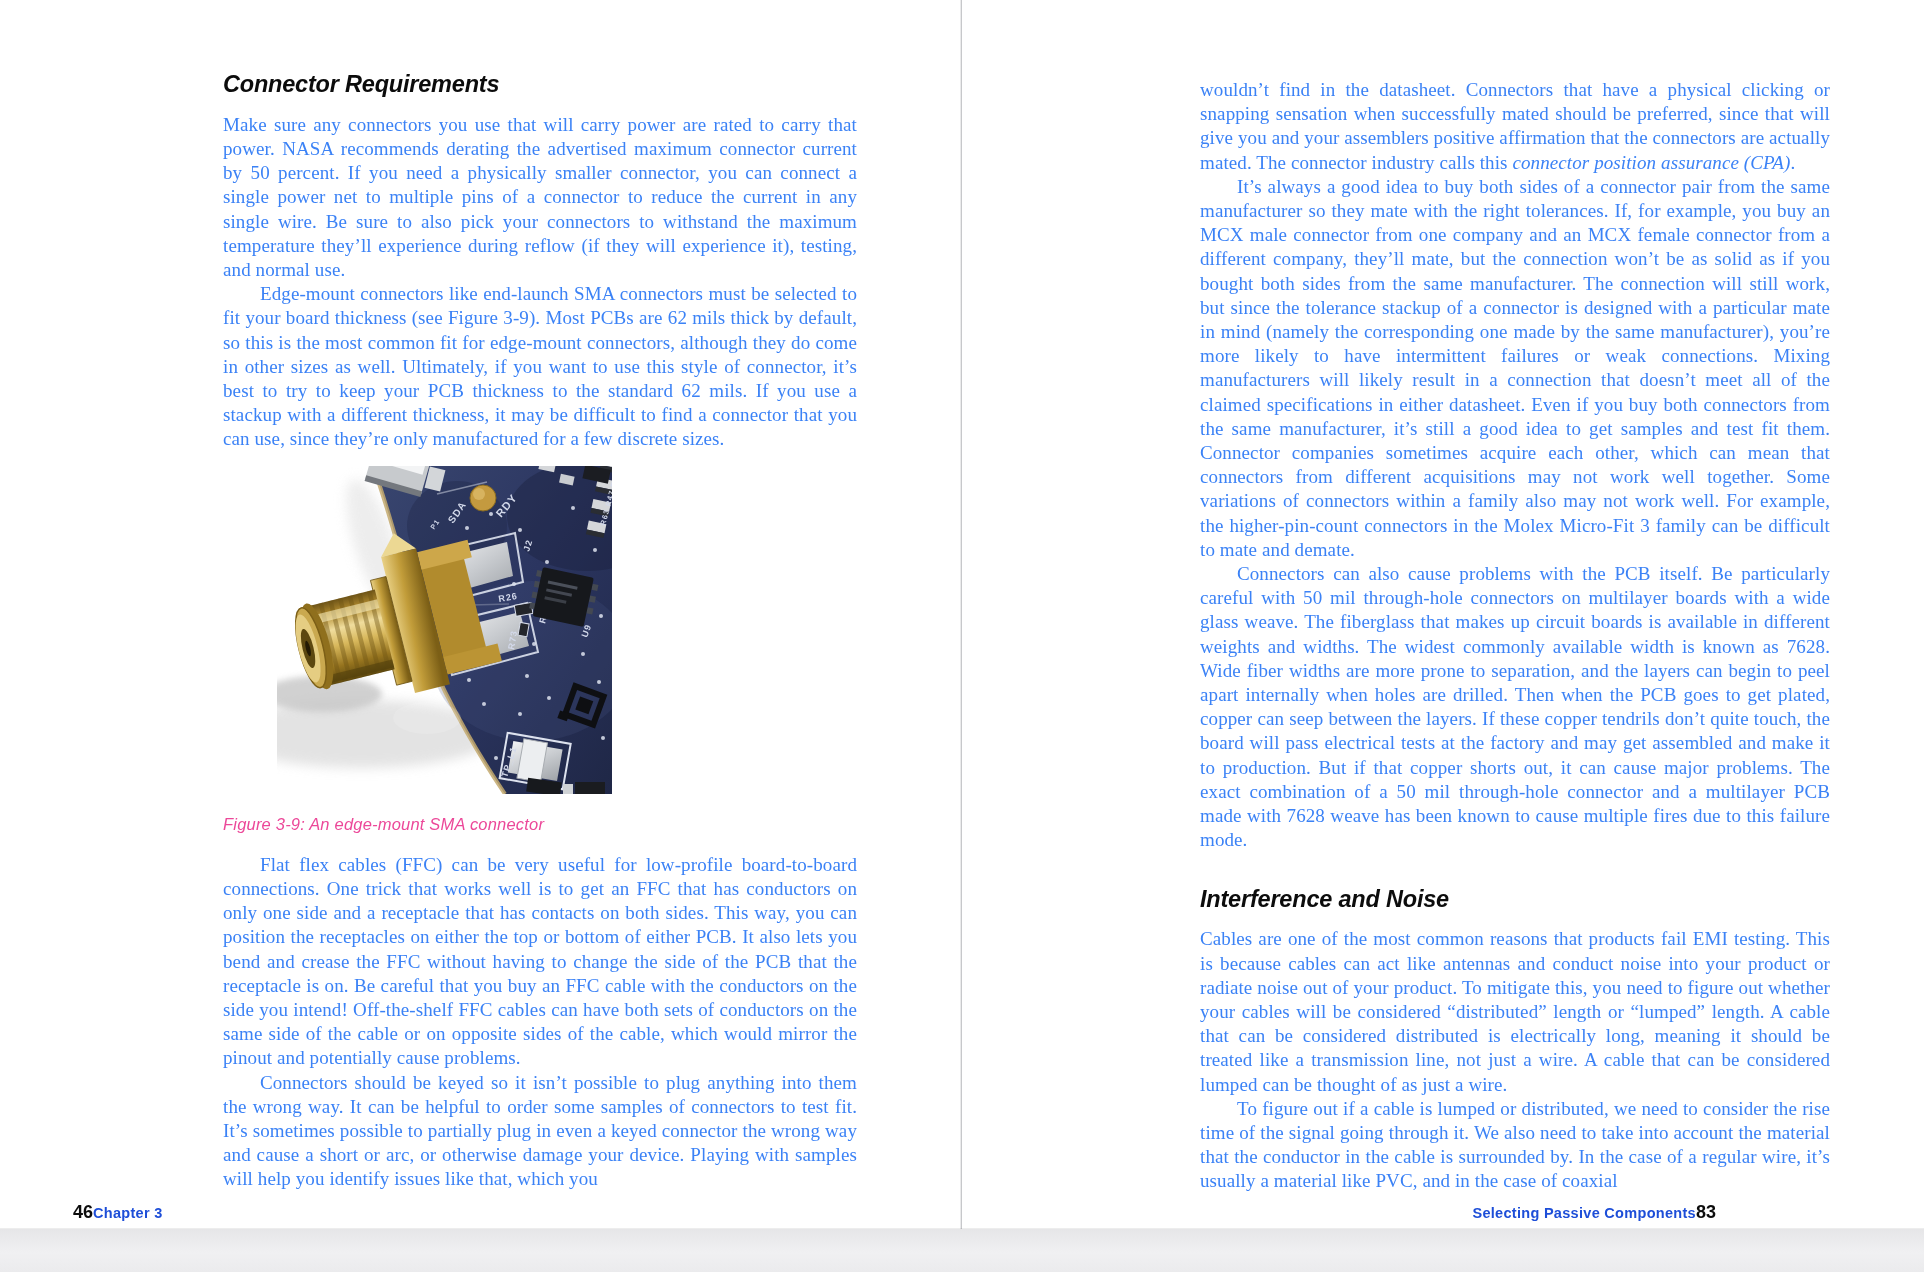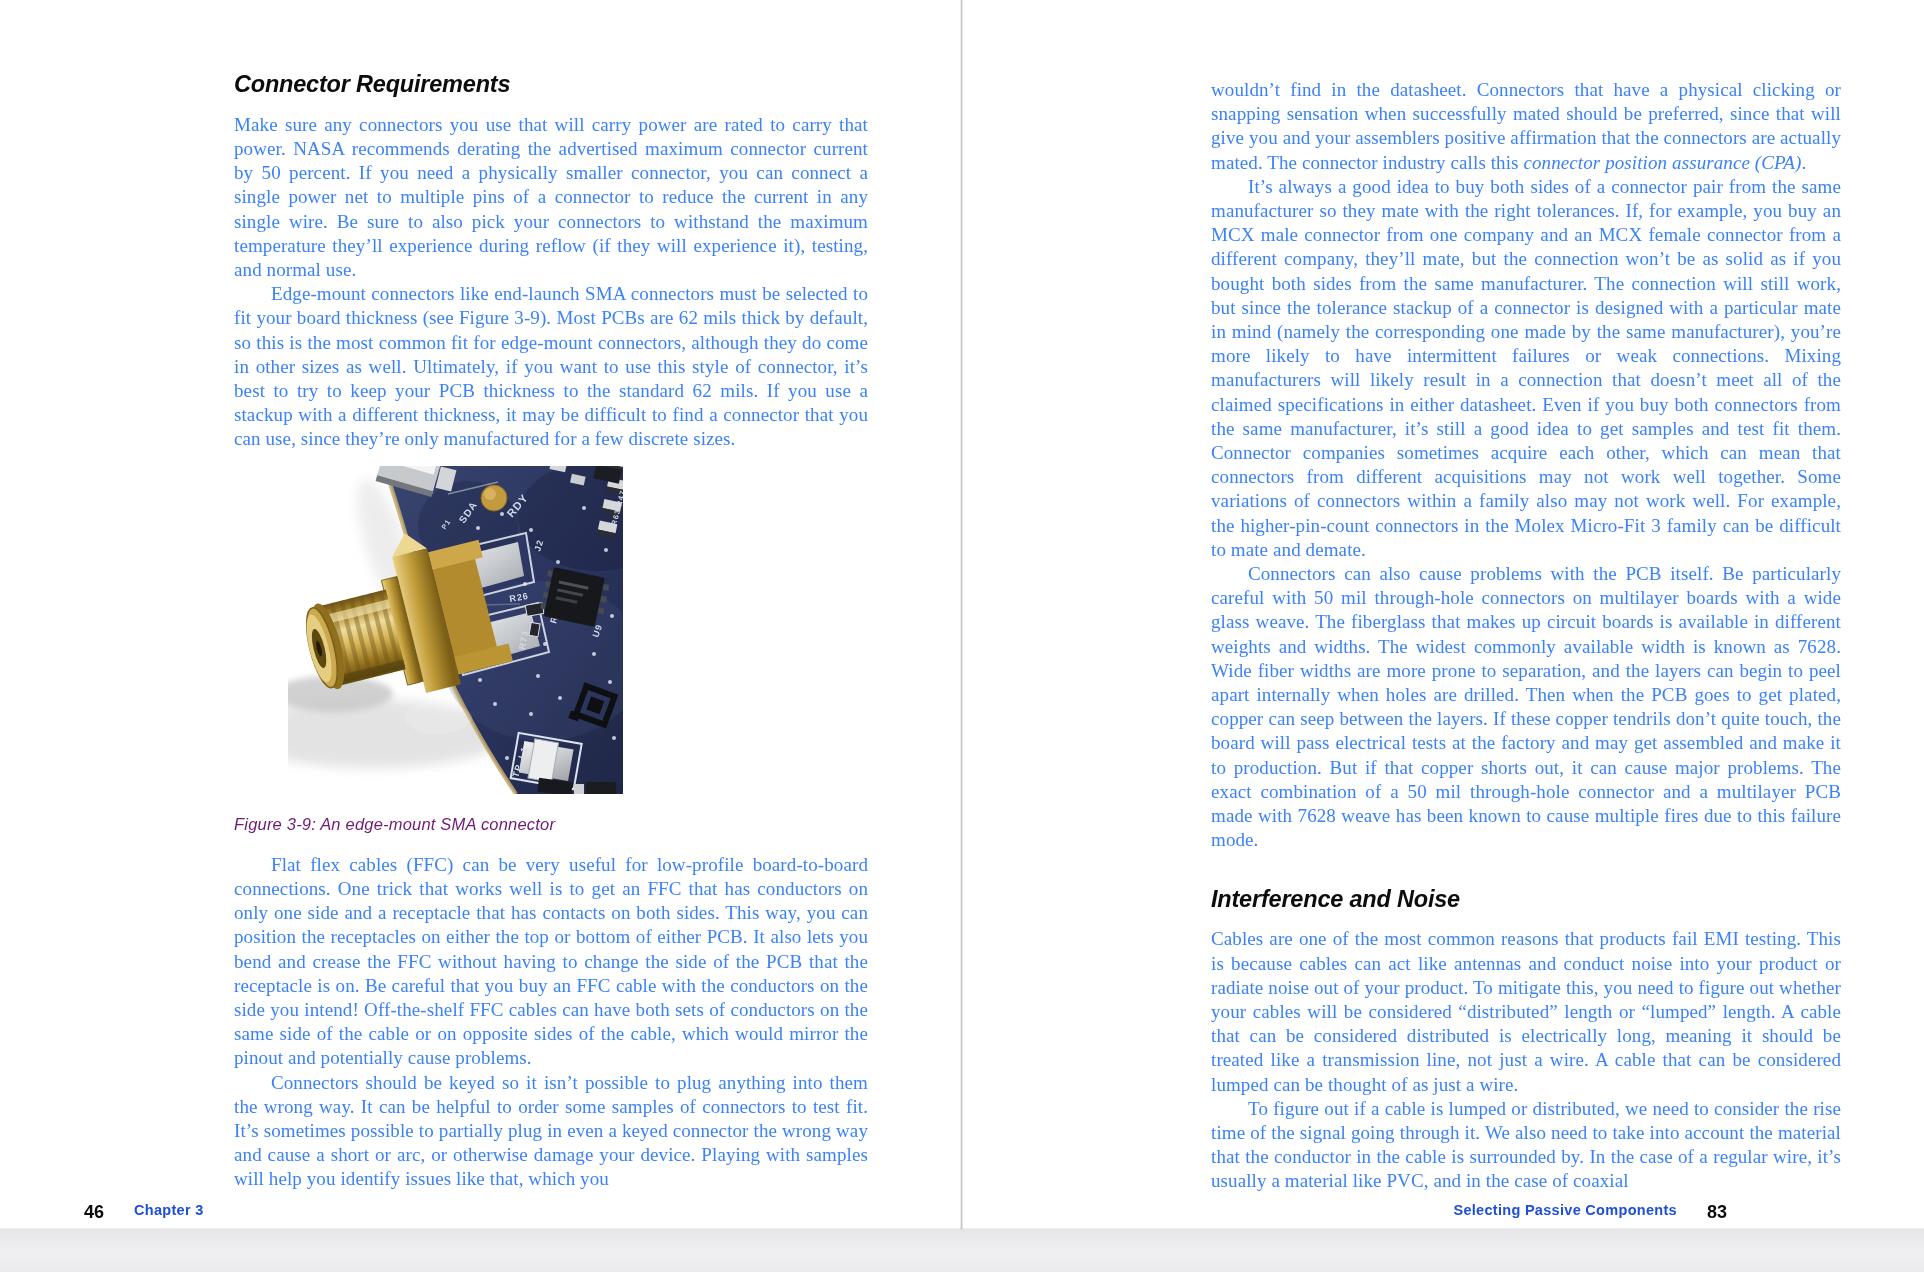--- a/index.html
+++ b/index.html
@@ -1,20 +1,20 @@
 <!DOCTYPE html>
 <html><head>
 <meta charset="utf-8">
 <style>
   html,body { margin:0; padding:0; background:#ffffff; }
   .spread {
     position:relative; width:1924px; height:1272px; overflow:hidden;
     background:#ffffff; font-family:"Liberation Serif", serif;
   }
-  .page { position:absolute; top:0; width:834px; height:1229px; background:#ffffff;margin-left:11px; }
+  .page { position:absolute; top:0; width:834px; height:1229px; background:#ffffff; }
   .page-left  { left:0; }
   .page-right { left:962px; }
   .gutter {
     position:absolute; left:960px; top:0; width:3px; height:1229px;
     background:linear-gradient(90deg, rgba(180,180,184,0) 0%, #c7c8cb 45%, #c7c8cb 60%, rgba(180,180,184,0) 100%);
   }
   .bottom-band {
     position:absolute; left:0; top:1229px; width:1924px; height:43px;
     background:linear-gradient(180deg,#e6e6e8 0%, #f0f0f2 55%, #ebebed 100%);
     box-shadow:0 -1px 0 rgba(0,0,0,0.07);
@@ -30,24 +30,24 @@
   .it { font-style:italic; }
   h2.sec {
     margin:0 0 15px 0; font-family:"Liberation Sans", sans-serif;
     font-style:italic; font-weight:700; font-size:23.5px; line-height:1.1;
     letter-spacing:-0.2px; color:#0c0c0c;
   }
   h2.sec.mt { margin-top:34px;font-style:italic; }
   figure.photo { margin:14px 0 0 54px; width:335px; height:328px; padding:0; }
   .caption {
     margin:21px 0 19px 0; font-family:"Liberation Sans", sans-serif;
-    font-style:italic; font-size:16.5px; color:#701a75; letter-spacing:0.2px;
+    font-style:italic; font-size:16.5px; color:#ec4899; letter-spacing:0.2px;
   }
   .footer {
-    position:absolute; top:1202px; display:flex; align-items:flex-start; gap:30px;
+    position:absolute; top:1202px; display:flex; align-items:center; 
     font-family:"Liberation Sans", sans-serif;
   }
   .footer-left  { left:73px; }
   .footer-right { right:80px; }
   .pnum   { font-weight:700; font-size:18px; color:#0c0c0c; }
   .plabel { font-weight:700; font-size:14.5px; color:#1d4ed8; letter-spacing:0.3px; }
   svg text {
     font-family:"Liberation Sans", sans-serif; font-weight:bold;
     letter-spacing:1px; fill:#d3d9ea;
   }

